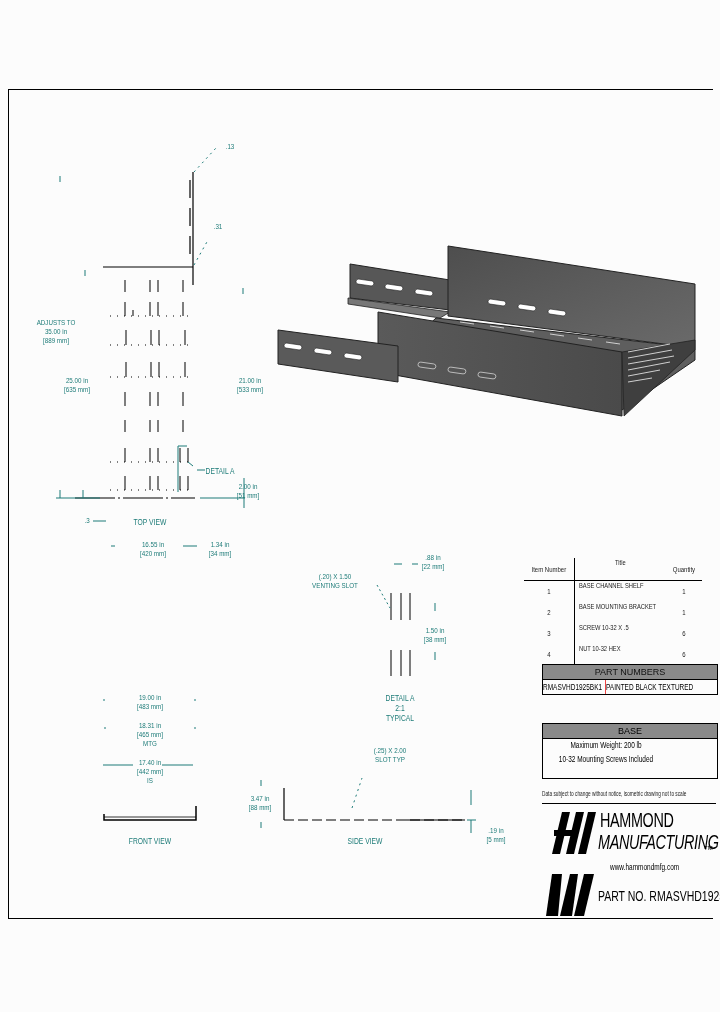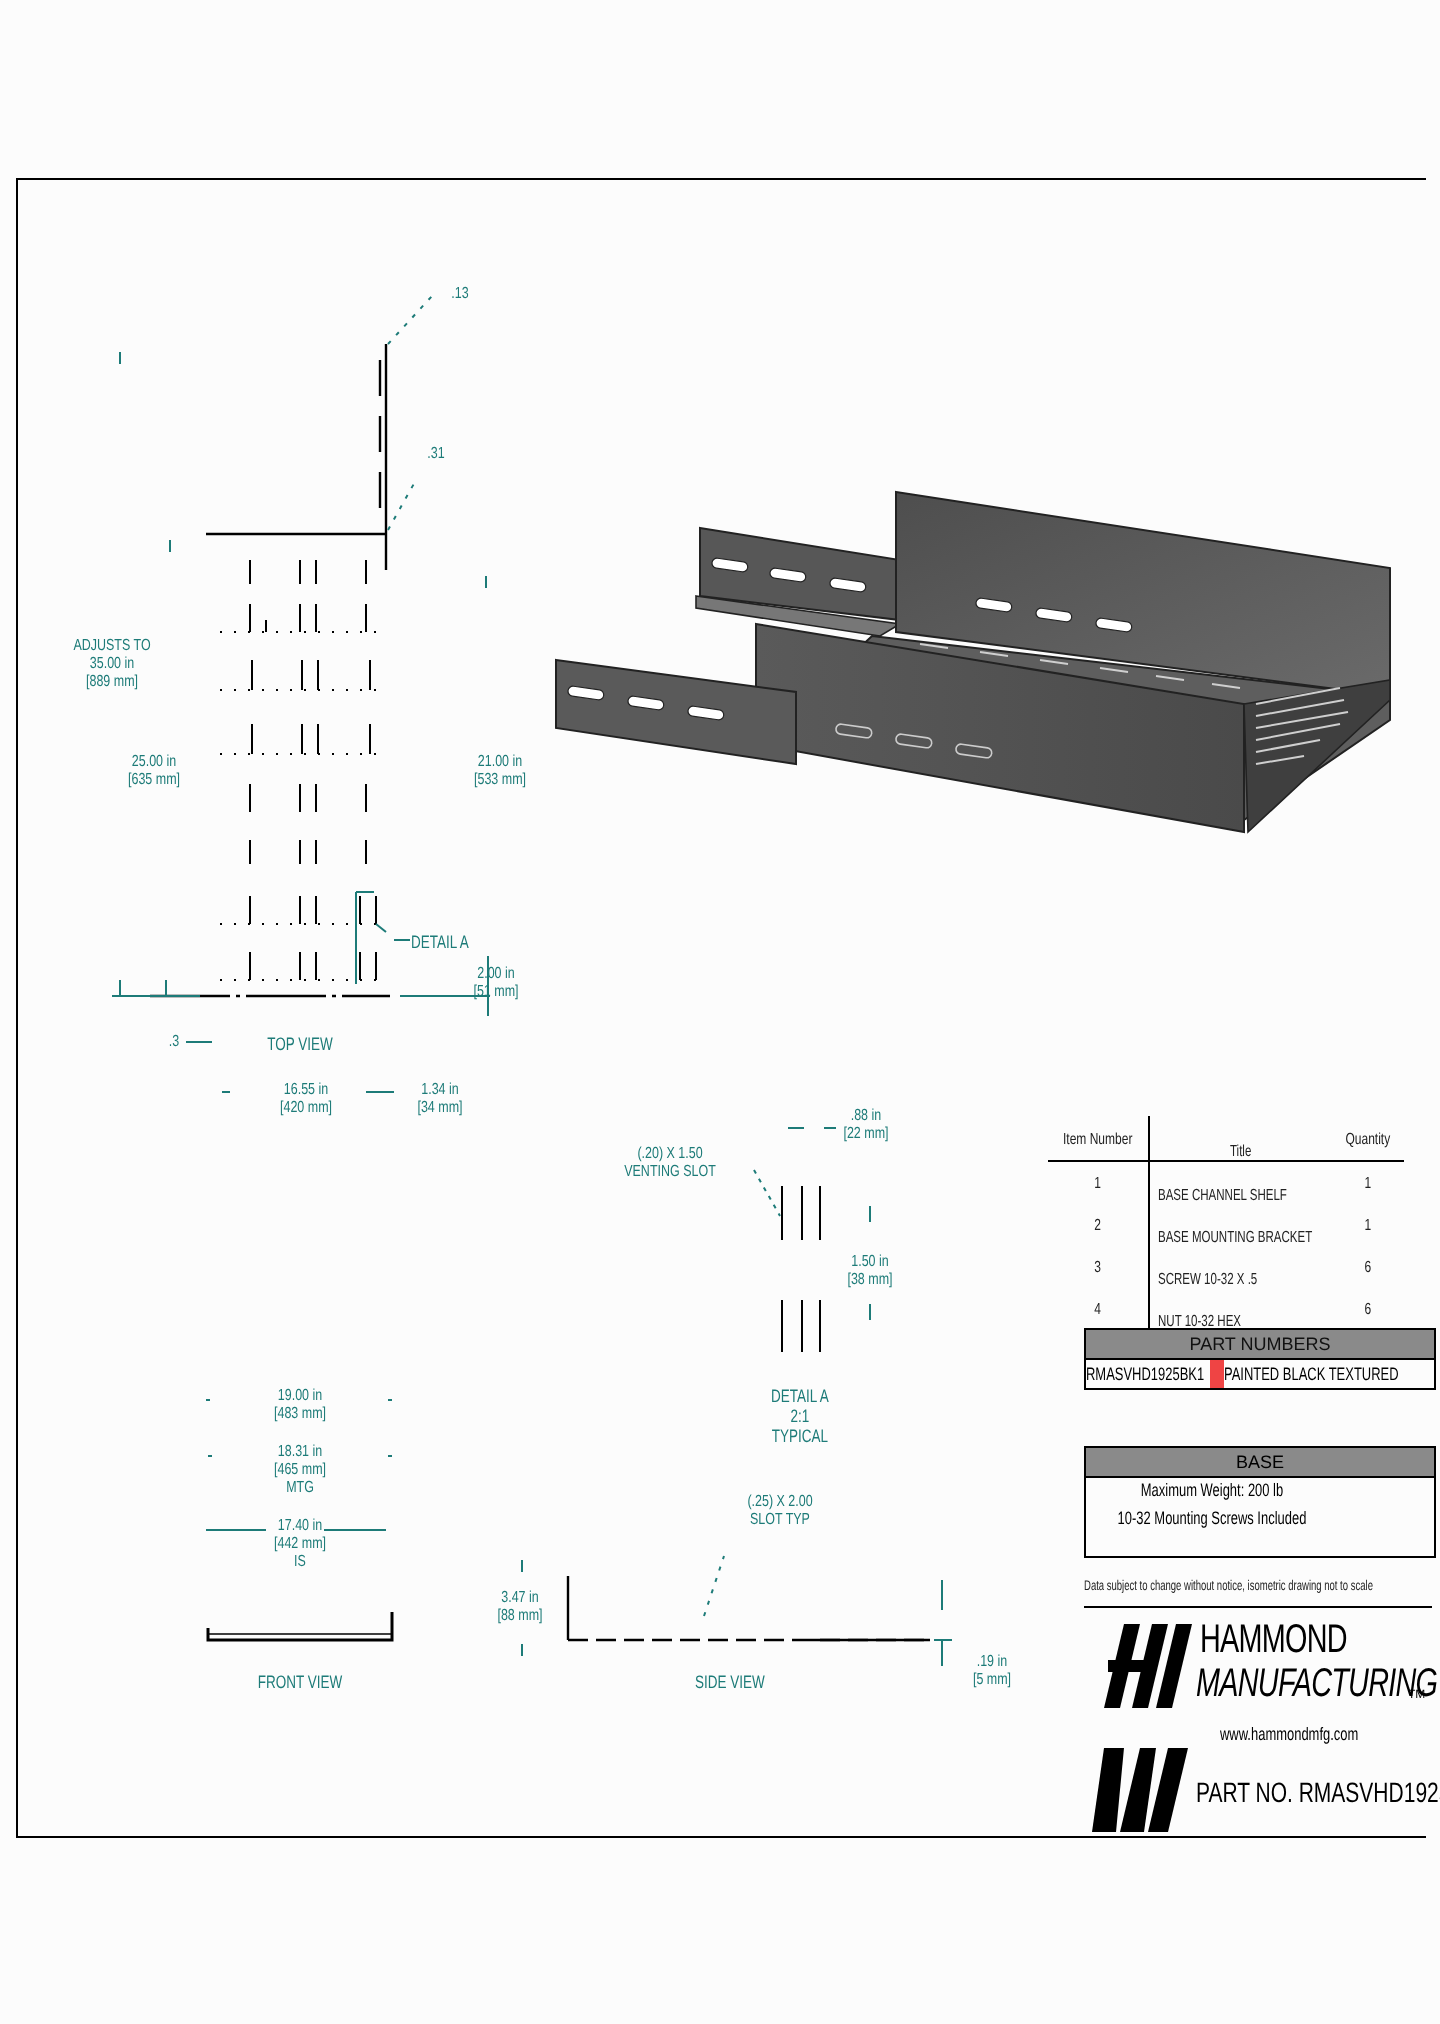--- a/index.html
+++ b/index.html
@@ -6,26 +6,26 @@
   body{width:720px;height:1012px;position:relative;overflow:hidden;font-family:"Liberation Sans",sans-serif;}
   .abs{position:absolute;}
   .dim{font-family:"Liberation Sans",sans-serif;font-size:8px;line-height:9px;color:#1d7b78;text-align:center;white-space:nowrap;transform:scaleX(0.78);transform-origin:center;}
   .lbl{font-size:9px;line-height:10px;color:#1d7b78;white-space:nowrap;text-align:center;transform:scaleX(0.75);transform-origin:center;}
   .frame{left:8px;top:89px;width:704px;height:828px;border-top:1.5px solid #000;border-left:1.5px solid #000;border-bottom:1.5px solid #000;}
   
   .bom{left:524px;top:558px;width:178px;font-size:8px;color:#222;}
   .bom .hdr{display:flex;height:22px;align-items:center;border-bottom:1px solid #000;}
   .bom .row{display:flex;height:21px;align-items:center;}
   .c1{width:50px;text-align:center;transform:scaleX(0.75);}
-  .c2{width:88px;padding-left:4px;border-left:1px solid #000;height:100%;display:flex;align-items:flex-end;white-space:nowrap;overflow:hidden;}
+  .c2{width:88px;padding-left:4px;border-left:1px solid #000;height:100%;display:flex;align-items:flex-start;white-space:nowrap;overflow:hidden;}
   .c2 span{display:inline-block;transform:scaleX(0.72);transform-origin:left center;}
   .c3{width:36px;text-align:center;transform:scaleX(0.75);}
   .pn-title{left:542px;top:664px;width:174px;height:14px;background:#8a8a8a;border:1px solid #000;font-size:9px;text-align:center;line-height:14px;color:#111;}
   .pn-row{left:542px;top:679px;width:174px;height:14px;border:1px solid #000;display:flex;font-size:9px;line-height:14px;}
-  .pn-row .a{width:62px;border-right:7px solid #ef4444;overflow:hidden;white-space:nowrap;}
+  .pn-row .a{width:62px;border-right:1px solid #ef4444;overflow:hidden;white-space:nowrap;}
   .pn-row .b{flex:1;overflow:hidden;white-space:nowrap;text-decoration:underline;}
   .pn-row span{display:inline-block;transform:scaleX(0.72);transform-origin:left center;}
   .notes-title{left:542px;top:723px;width:174px;height:14px;background:#8a8a8a;border:1px solid #000;font-size:9px;text-align:center;line-height:14px;}
   .notes-body{left:542px;top:738px;width:174px;height:40px;border:1px solid #000;border-top:none;font-size:9px;line-height:14px;text-align:center;}
   .notes-body div{transform:scaleX(0.72);transform-origin:left center;white-space:nowrap;padding-left:1px;}
   .disclaimer{left:542px;top:790px;font-size:7px;white-space:nowrap;transform:scaleX(0.68);transform-origin:left;color:#222;}
   .logo-line{left:542px;top:803px;width:174px;border-top:1.5px solid #000;}
   .brand1{left:600px;top:810px;font-size:20px;line-height:20px;transform:scaleX(0.72);transform-origin:left;white-space:nowrap;color:#000;letter-spacing:-0.5px;}
   .brand2{left:598px;top:832px;font-size:20px;line-height:20px;font-style:italic;transform:scaleX(0.72);transform-origin:left;white-space:nowrap;color:#000;letter-spacing:-0.5px;}
   .tm{left:704px;top:845px;font-size:6px;}

